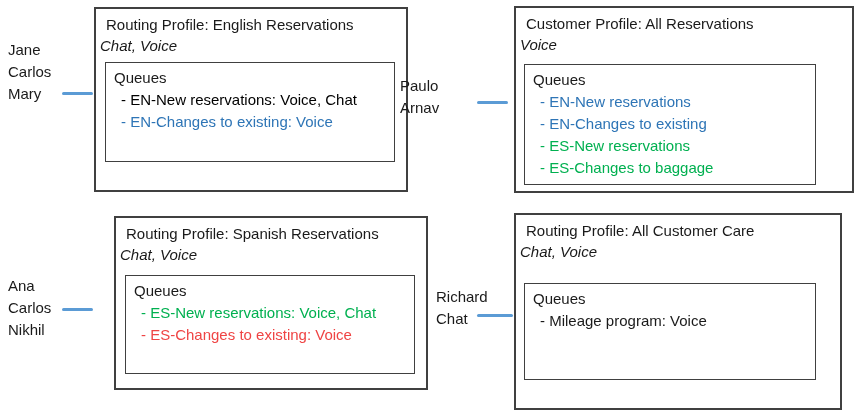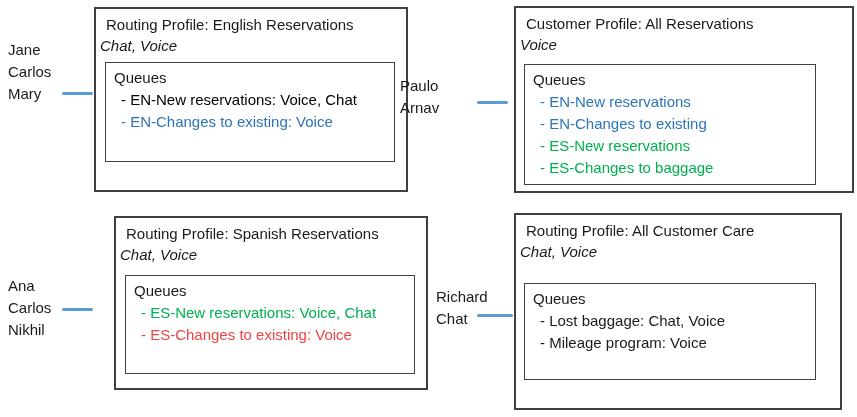--- a/index.html
+++ b/index.html
@@ -105,18 +105,17 @@
   <div class="agents a4">
     <div class="agent-name">Richard</div>
     <div class="agent-name">Chat</div>
   </div>
   <div class="connector c4"></div>
   <div class="pbox b4">
     <div class="title">Routing Profile: All Customer Care</div>
     <div class="channels">Chat, Voice</div>
     <div class="qbox q4">
       <div class="qlabel">Queues</div>
-      <div class="qitem" style="color: rgb(26, 26, 26);">- Lost baggage: Chat, Voice</div>
       <div class="qitem" style="color: rgb(26, 26, 26);">- Mileage program: Voice</div>
     </div>
   </div>
 
 </div>
 
 </body></html>

